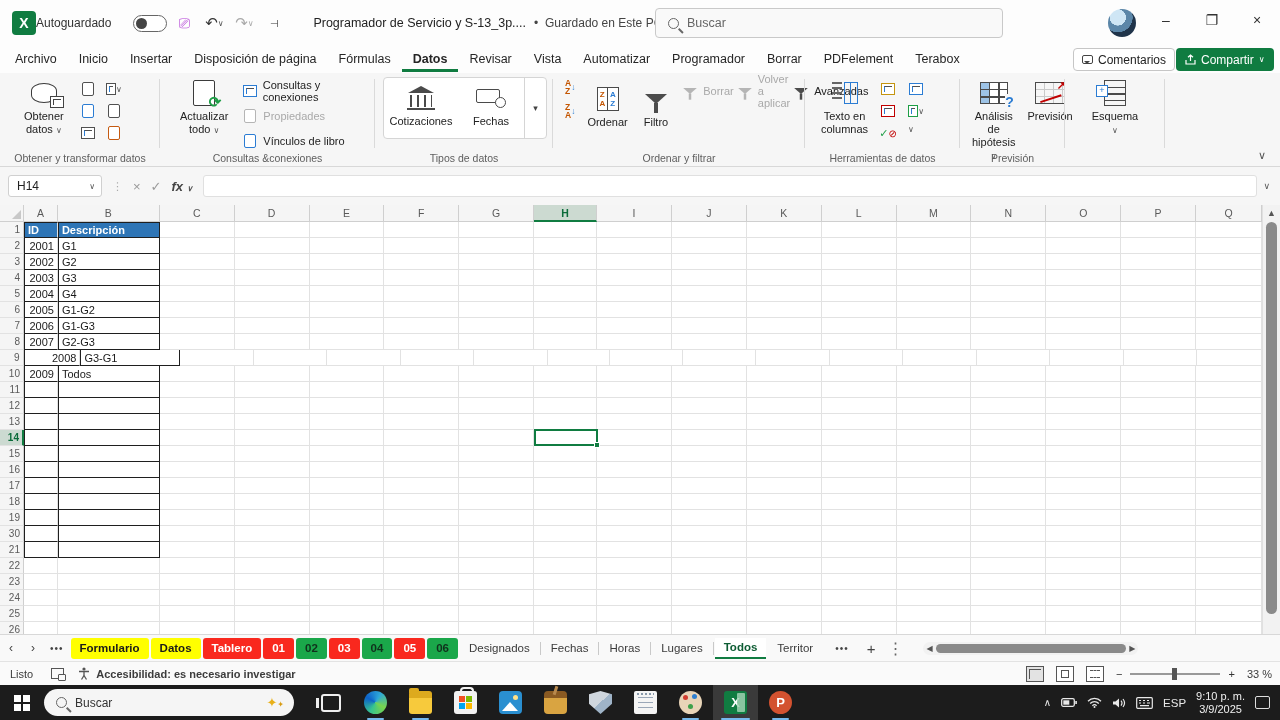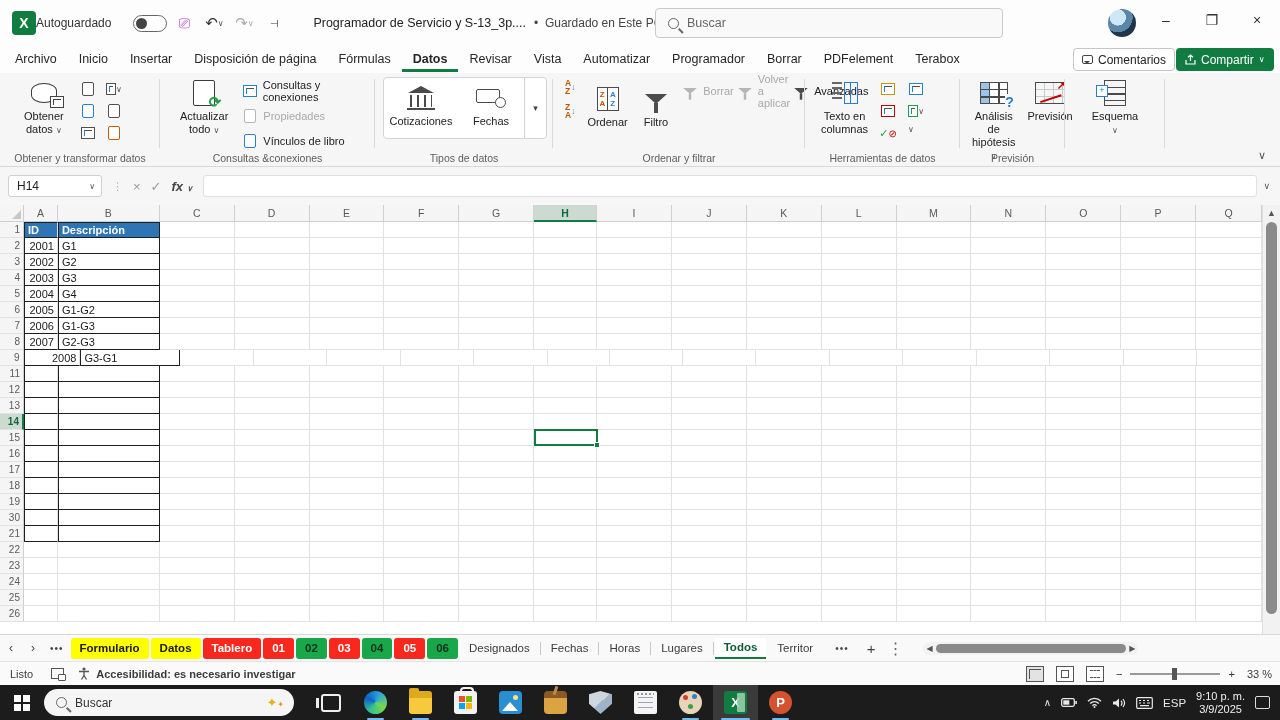--- a/index.html
+++ b/index.html
@@ -690,20 +690,40 @@
         <div class="cell" style="width: 75px;"></div>
         <div class="cell" style="width: 75px;"></div>
         <div class="cell" style="width: 75px;"></div>
         <div class="cell" style="width: 75px;"></div>
         <div class="cell" style="width: 75px;"></div>
         <div class="cell" style="width: 75px;"></div>
         <div class="cell" style="width: 75px;"></div>
         <div class="cell" style="width: 66px;"></div>
       </div>
       <div class="grow">
+        <div class="rhd">10</div>
+        <div class="cell tblA num" style="width: 34px;">2009</div>
+        <div class="cell tblB" style="width: 102px;">Todos</div>
+        <div class="cell" style="width: 75px;"></div>
+        <div class="cell" style="width: 75px;"></div>
+        <div class="cell" style="width: 75px;"></div>
+        <div class="cell" style="width: 75px;"></div>
+        <div class="cell" style="width: 75px;"></div>
+        <div class="cell" style="width: 63px;"></div>
+        <div class="cell" style="width: 75px;"></div>
+        <div class="cell" style="width: 75px;"></div>
+        <div class="cell" style="width: 75px;"></div>
+        <div class="cell" style="width: 75px;"></div>
+        <div class="cell" style="width: 75px;"></div>
+        <div class="cell" style="width: 75px;"></div>
+        <div class="cell" style="width: 75px;"></div>
+        <div class="cell" style="width: 75px;"></div>
+        <div class="cell" style="width: 66px;"></div>
+      </div>
+      <div class="grow">
         <div class="rhd">11</div>
         <div class="cell tblA" style="width: 34px;"></div>
         <div class="cell tblB" style="width: 102px;"></div>
         <div class="cell" style="width: 75px;"></div>
         <div class="cell" style="width: 75px;"></div>
         <div class="cell" style="width: 75px;"></div>
         <div class="cell" style="width: 75px;"></div>
         <div class="cell" style="width: 75px;"></div>
         <div class="cell" style="width: 63px;"></div>
         <div class="cell" style="width: 75px;"></div>

